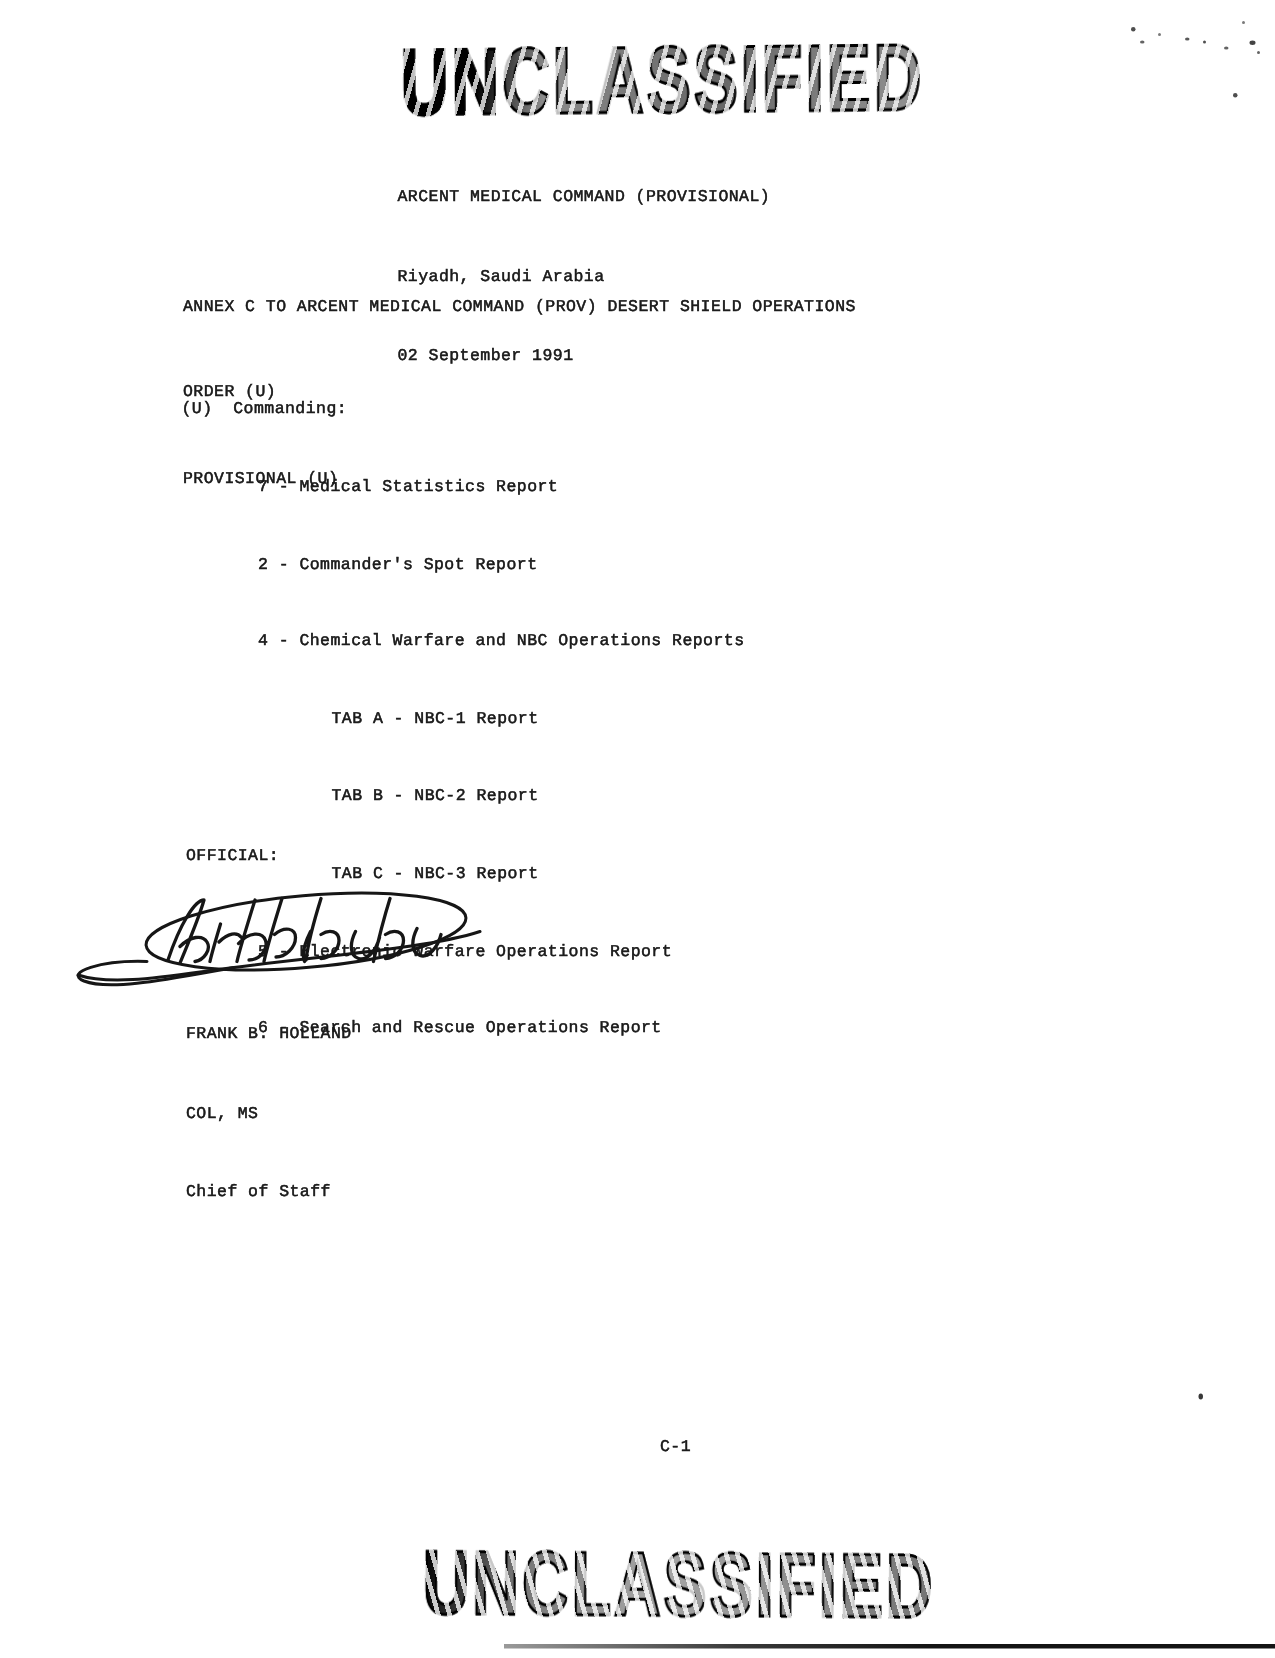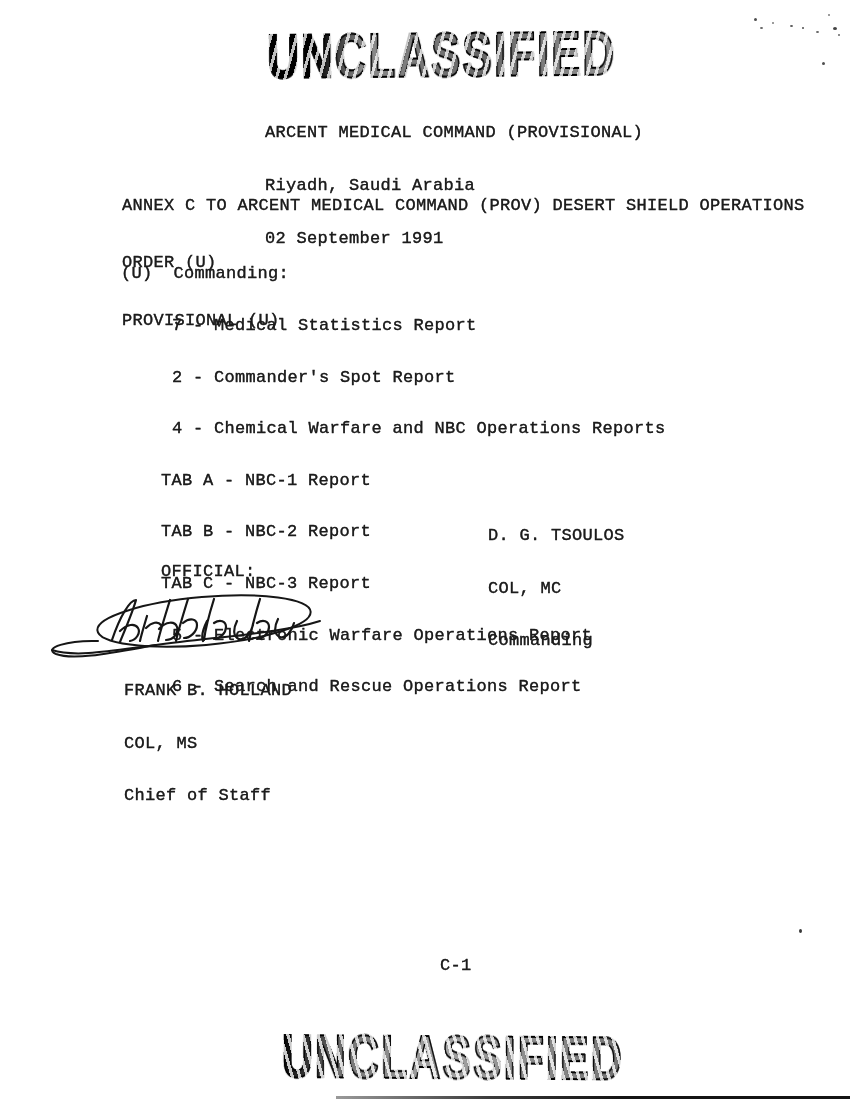--- a/index.html
+++ b/index.html
@@ -3,41 +3,41 @@
 <meta charset="utf-8">
 <style>
   html,body{margin:0;padding:0;}
   body{
     width:850px;height:1105px;position:relative;overflow:hidden;
     background:#ffffff;
     font-family:"Liberation Mono","DejaVu Sans Mono",monospace;
     color:#1c1c1c;
   }
   .mono{
-    font-size:17px;letter-spacing:0.3px;line-height:17.2px;
+    font-size:11px;letter-spacing:0.3px;line-height:17.2px;
     white-space:pre;
     -webkit-text-stroke:0.3px #1c1c1c;
     text-shadow:0 0 0.4px rgba(20,20,20,0.55);
   }
   .abs{position:absolute;}
   
   .letterhead{left:265px;top:89px;line-height:17.6px;}
   
   .annex{left:122px;top:157px;line-height:19.3px;}
   .uline{
     text-decoration-thickness:1.4px;
     text-underline-offset:2.5px;
   }
   
   .appendix{left:121px;top:231px;}
   .appendix .item{margin-left:51px;}
-  .appendix .tab{margin-left:40px;}
+  .appendix .tab{margin-left:100px;}
   
   .commander{left:488px;top:492px;line-height:17.5px;}
-  .official-label{left:124px;top:563px;margin-left:37px;}
+  .official-label{left:124px;top:563px;}
   .chief{left:124px;top:647px;line-height:17.5px;}
   .pagenum{left:440px;top:957px;}
   
   .stamp{
     font-family:"Liberation Sans","DejaVu Sans",sans-serif;
     font-weight:900;
     font-size:44px;
     letter-spacing:2px;
     line-height:1;
     color:transparent;
@@ -113,25 +113,20 @@
     <div class="item">7 - Medical Statistics Report</div>
     <div class="item">2 - Commander's Spot Report</div>
     <div class="item">4 - Chemical Warfare and NBC Operations Reports</div>
     <div class="tab">TAB A - NBC-1 Report</div>
     <div class="tab">TAB B - NBC-2 Report</div>
     <div class="tab">TAB C - NBC-3 Report</div>
     <div class="item">5 - Electronic Warfare Operations Report</div>
     <div class="item">6 - Search and Rescue Operations Report</div>
   </div>
 
-  <div class="abs mono commander">
-    <div>D. G. TSOULOS</div>
-    <div>COL, MC</div>
-    <div>Commanding</div>
-  </div>
 
   <div class="abs mono official-label">OFFICIAL:</div>
 
   <svg class="abs sig" width="278" height="78" viewBox="0 0 278 78">
     <ellipse cx="158" cy="33" rx="107" ry="24" transform="rotate(-5 158 33)" stroke-width="2"></ellipse>
     <path stroke-width="2" d="M6,62 C30,70 70,62 110,57 C180,48 240,44 274,33"></path>
     <path stroke-width="2" d="M110,57 C70,64 28,73 10,66 C-4,60 22,52 52,53"></path>
     <path stroke-width="2.2" d="M66,52 C74,28 84,12 90,12 C86,26 78,44 74,54
       M74,43 C81,36 89,35 92,40 C95,45 90,52 84,53
       M101,28 C98,38 95,48 94,53

